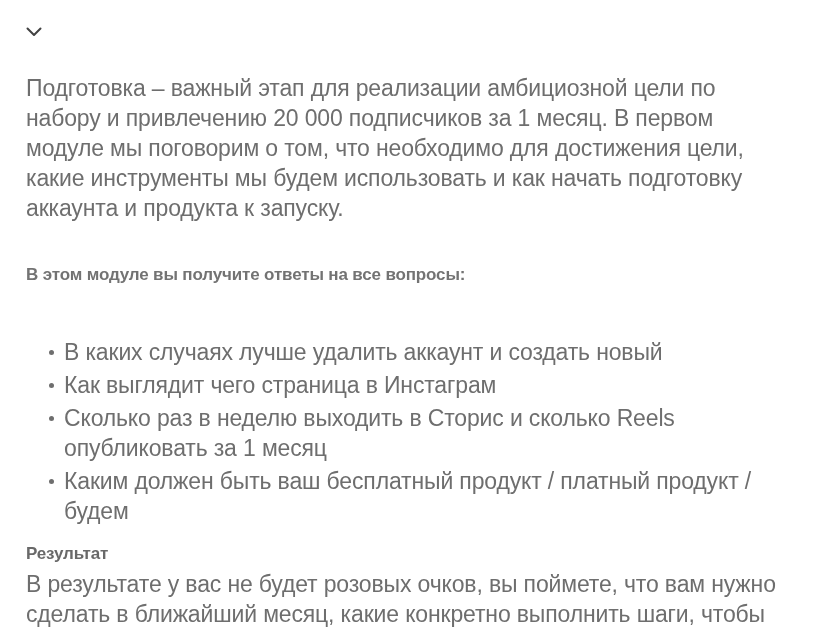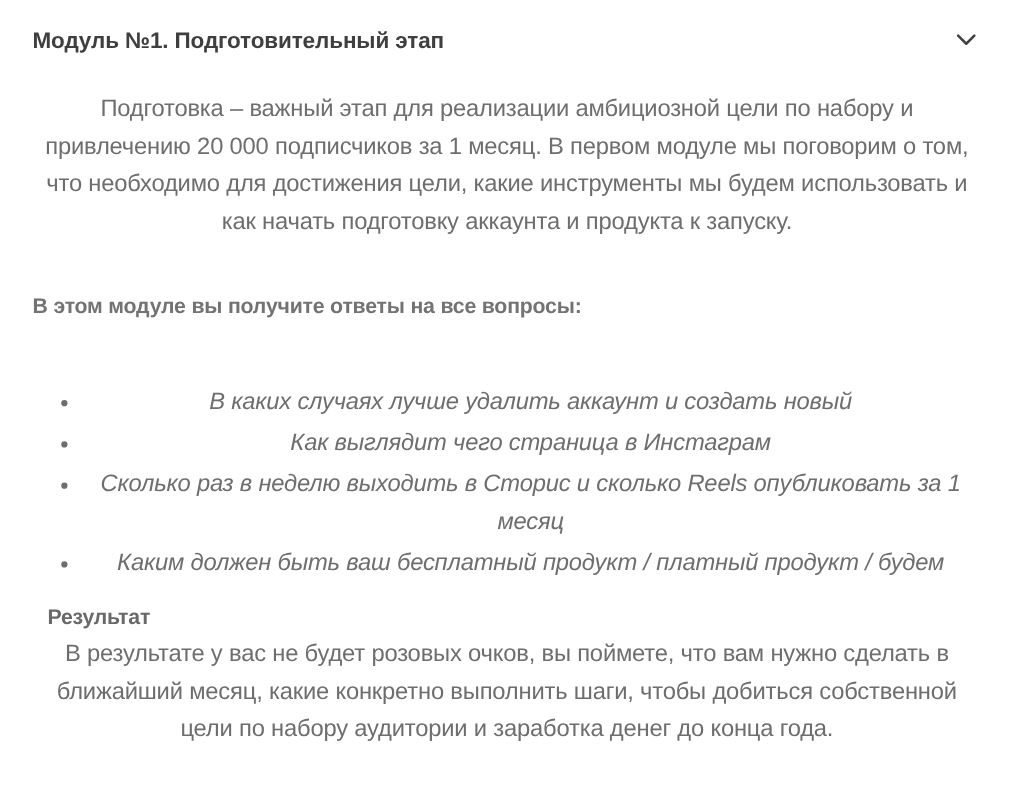--- a/index.html
+++ b/index.html
@@ -33,80 +33,77 @@
     letter-spacing: -0.1px;
     white-space: nowrap;
   }
   .chevron {
     width: 16px;
     height: 10px;
     margin-right: 4px;
     flex: 0 0 auto;
   }
   .body-text {
-    font-size: 19px;
+    font-size: 23px;
     line-height: 30px;
     color: #6e6e6e;
     letter-spacing: -0.15px;
-    text-align: center;
   }
   .intro {
     margin: 26px 0 0 0;
     max-width: 762px;
   }
   .questions-heading {
     margin: 37px 0 0 0;
     font-size: 17px;
     line-height: 30px;
     font-weight: bold;
     color: #737373;
     letter-spacing: -0.15px;
   }
   ul.questions-list {
     list-style: none;
     margin: 47px 0 0 0;
     padding: 0;
-    font-style: italic;
   }
   ul.questions-list li {
     position: relative;
     padding-left: 38px;
     margin: 0 0 3px 0;
     max-width: 770px;
   }
   ul.questions-list li::before {
     content: "";
     position: absolute;
     left: 23px;
     top: 13px;
     width: 5px;
     height: 5px;
     border-radius: 50%;
     background: #6e6e6e;
   }
   .result-heading {
-    margin: 13px 0 0 12px;
+    margin: 13px 0 0 0;
     font-size: 17px;
     line-height: 30px;
     font-weight: bold;
     color: #696969;
     letter-spacing: -0.15px;
   }
   .result-text {
     margin: 0;
     max-width: 770px;
   }
 </style>
 </head>
 <body>
 
 <div class="container">
 
   <div class="accordion-header">
-    <div class="module-title">Модуль №1. Подготовительный этап</div>
     <svg class="chevron" viewBox="0 0 16 10">
       <polyline points="1.5,1.5 8,8 14.5,1.5" fill="none" stroke="#424242" stroke-width="2" stroke-linecap="round" stroke-linejoin="round"></polyline>
     </svg>
   </div>
 
   <p class="body-text intro">Подготовка – важный этап для реализации амбициозной цели по набору и привлечению 20 000 подписчиков за 1 месяц. В первом модуле мы поговорим о том, что необходимо для достижения цели, какие инструменты мы будем использовать и как начать подготовку аккаунта и продукта к запуску.</p>
 
   <div class="questions-heading">В этом модуле вы получите ответы на все вопросы:</div>
 
   <ul class="questions-list body-text">

